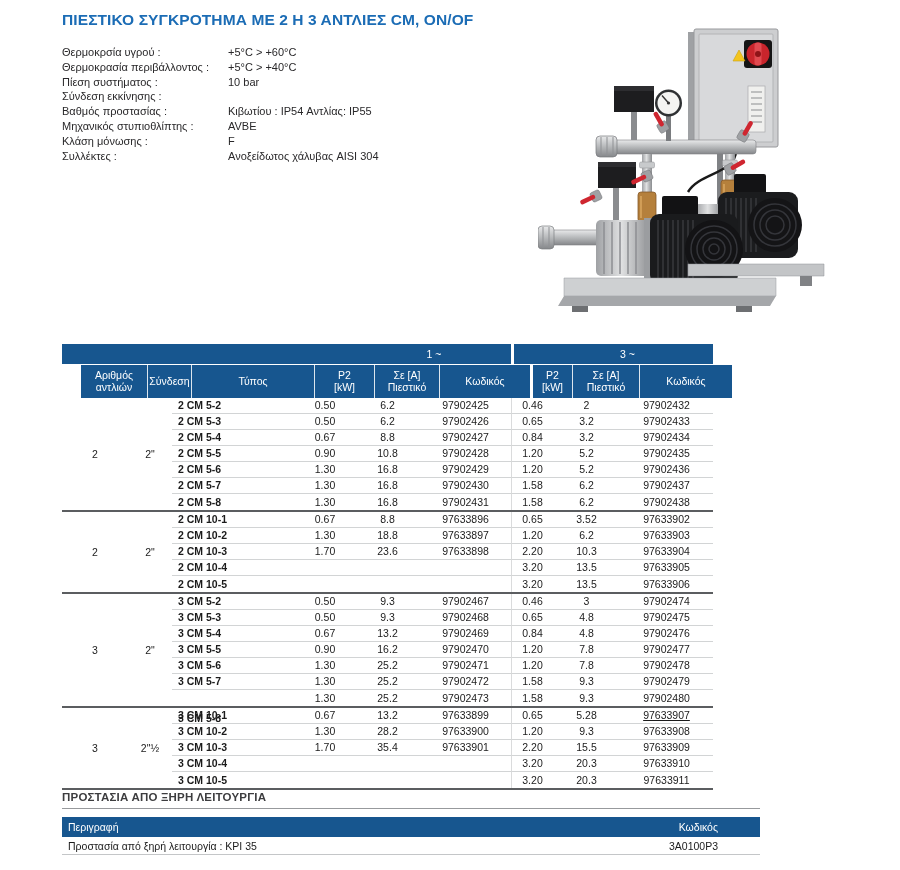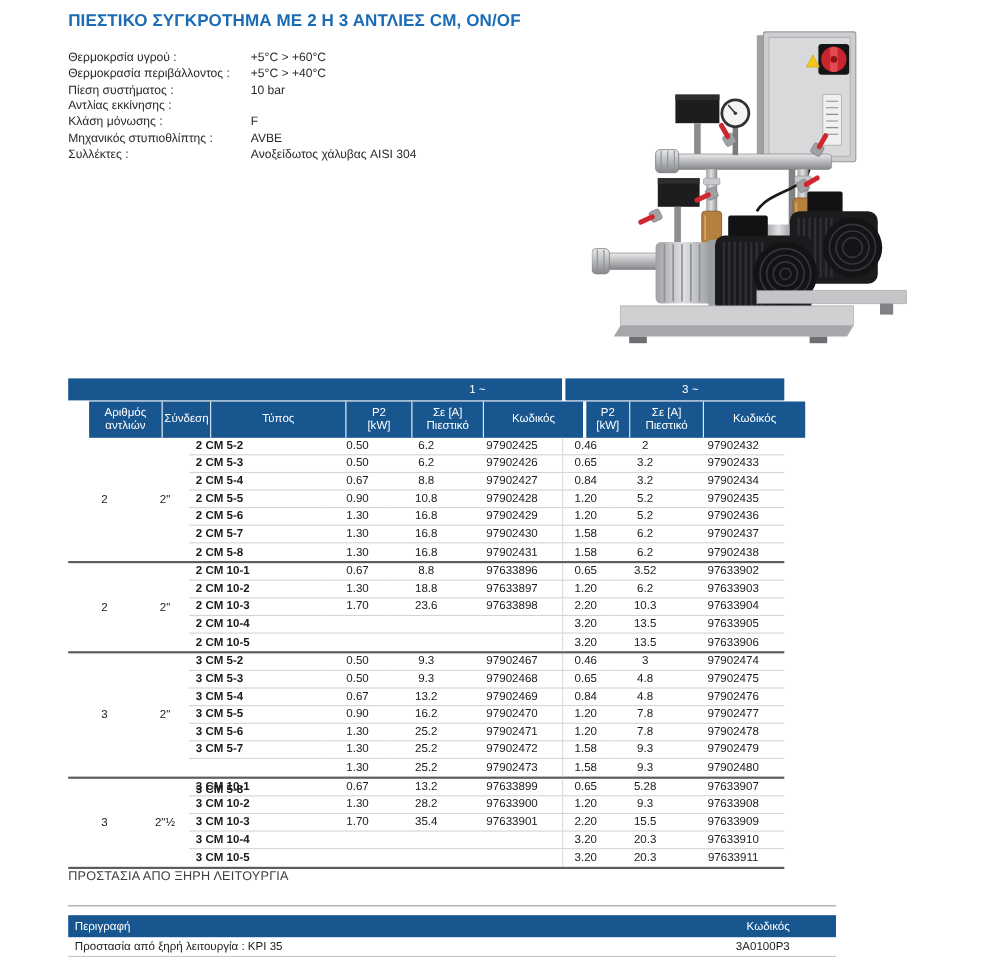--- a/index.html
+++ b/index.html
@@ -39,21 +39,21 @@
   .tgroup + .tgroup{border-top:2px solid #5b5d60;}
   .cell{font-size:10.5px;line-height:15px;text-align:center;color:#1b1b1b;box-sizing:border-box;
         display:flex;align-items:center;justify-content:center;}
   .cell.type{justify-content:flex-start;text-align:left;padding-left:6px;font-weight:bold;}
   .cell.sep{border-bottom:1px solid #d2d4d5;}
   .cell.pdiv{border-left:1px solid #dadbdc;}
   .mcell{display:flex;align-items:center;justify-content:center;font-size:10.5px;color:#1b1b1b;}
 
   
   .dry{position:absolute;left:62px;top:791px;width:698px;}
-  .dry h2{margin:0 0 20px 0;font-size:11.5px;font-weight:normal;color:#3d3d3f;letter-spacing:.2px;}
+  .dry h2{margin:0 0 5px 0;font-size:11.5px;font-weight:bold;color:#3d3d3f;letter-spacing:.2px;}
   .rule{border-top:1px solid #97999c;height:0;}
   .dry-head{margin-top:8px;height:20px;background:var(--hdr);color:#fff;display:flex;
             justify-content:space-between;align-items:center;padding:0 6px;font-size:10.5px;box-sizing:border-box;}
   .dry-head .right{padding-right:36px;}
   .dry-row{height:18px;display:flex;justify-content:space-between;align-items:center;padding:0 6px;
            border-bottom:1px solid #c4c6c8;font-size:10.5px;color:#1b1b1b;box-sizing:border-box;}
   .dry-code{padding-right:36px;}
 </style>
 </head>
 <body>
@@ -69,29 +69,33 @@
       </div>
       <div class="spec-row">
         <div class="spec-label">Θερμοκρασία περιβάλλοντος :</div>
         <div class="spec-value">+5°C &gt; +40°C</div>
       </div>
       <div class="spec-row">
         <div class="spec-label">Πίεση συστήματος :</div>
         <div class="spec-value">10 bar</div>
       </div>
       <div class="spec-row">
-        <div class="spec-label">Αντλίας εκκίνησης :</div>
+        <div class="spec-label">Σύνδεση εκκίνησης :</div>
+      </div>
+      <div class="spec-row">
+        <div class="spec-label">Βαθμός προστασίας :</div>
+        <div class="spec-value">Κιβωτίου : IP54 Αντλίας: IP55</div>
+      </div>
+      <div class="spec-row">
+        <div class="spec-label">Μηχανικός στυπιοθλίπτης :</div>
+        <div class="spec-value">AVBE</div>
       </div>
       <div class="spec-row">
         <div class="spec-label">Κλάση μόνωσης :</div>
         <div class="spec-value">F</div>
-      </div>
-      <div class="spec-row">
-        <div class="spec-label">Μηχανικός στυπιοθλίπτης :</div>
-        <div class="spec-value">AVBE</div>
       </div>
       <div class="spec-row">
         <div class="spec-label">Συλλέκτες :</div>
         <div class="spec-value">Ανοξείδωτος χάλυβας AISI 304</div>
       </div>
     </div>
 
   <svg class="photo" viewBox="0 0 330 292" xmlns="http://www.w3.org/2000/svg">
     <defs>
       <linearGradient id="met" x1="0" y1="0" x2="0" y2="1">
@@ -428,21 +432,21 @@
         </div>
         <div class="tgroup">
           <div class="mcell" style="grid-area: 1 / 1 / span 5;">3</div>
           <div class="mcell" style="grid-area: 1 / 2 / span 5;">2"½</div>
           <div class="cell type sep" style="grid-area: 1 / 3;">3 CM 10-1</div>
           <div class="cell sep" style="grid-area: 1 / 4;">0.67</div>
           <div class="cell sep" style="grid-area: 1 / 5;">13.2</div>
           <div class="cell sep" style="grid-area: 1 / 6;">97633899</div>
           <div class="cell pdiv sep" style="grid-area: 1 / 7;">0.65</div>
           <div class="cell sep" style="grid-area: 1 / 8;">5.28</div>
-          <div class="cell sep" style="grid-area: 1 / 9;">97633907</div>
+          <div class="cell sep" style="grid-area: 1 / 9; text-decoration: underline;">97633907</div>
           <div class="cell type sep" style="grid-area: 2 / 3;">3 CM 10-2</div>
           <div class="cell sep" style="grid-area: 2 / 4;">1.30</div>
           <div class="cell sep" style="grid-area: 2 / 5;">28.2</div>
           <div class="cell sep" style="grid-area: 2 / 6;">97633900</div>
           <div class="cell pdiv sep" style="grid-area: 2 / 7;">1.20</div>
           <div class="cell sep" style="grid-area: 2 / 8;">9.3</div>
           <div class="cell sep" style="grid-area: 2 / 9;">97633908</div>
           <div class="cell type sep" style="grid-area: 3 / 3;">3 CM 10-3</div>
           <div class="cell sep" style="grid-area: 3 / 4;">1.70</div>
           <div class="cell sep" style="grid-area: 3 / 5;">35.4</div>

